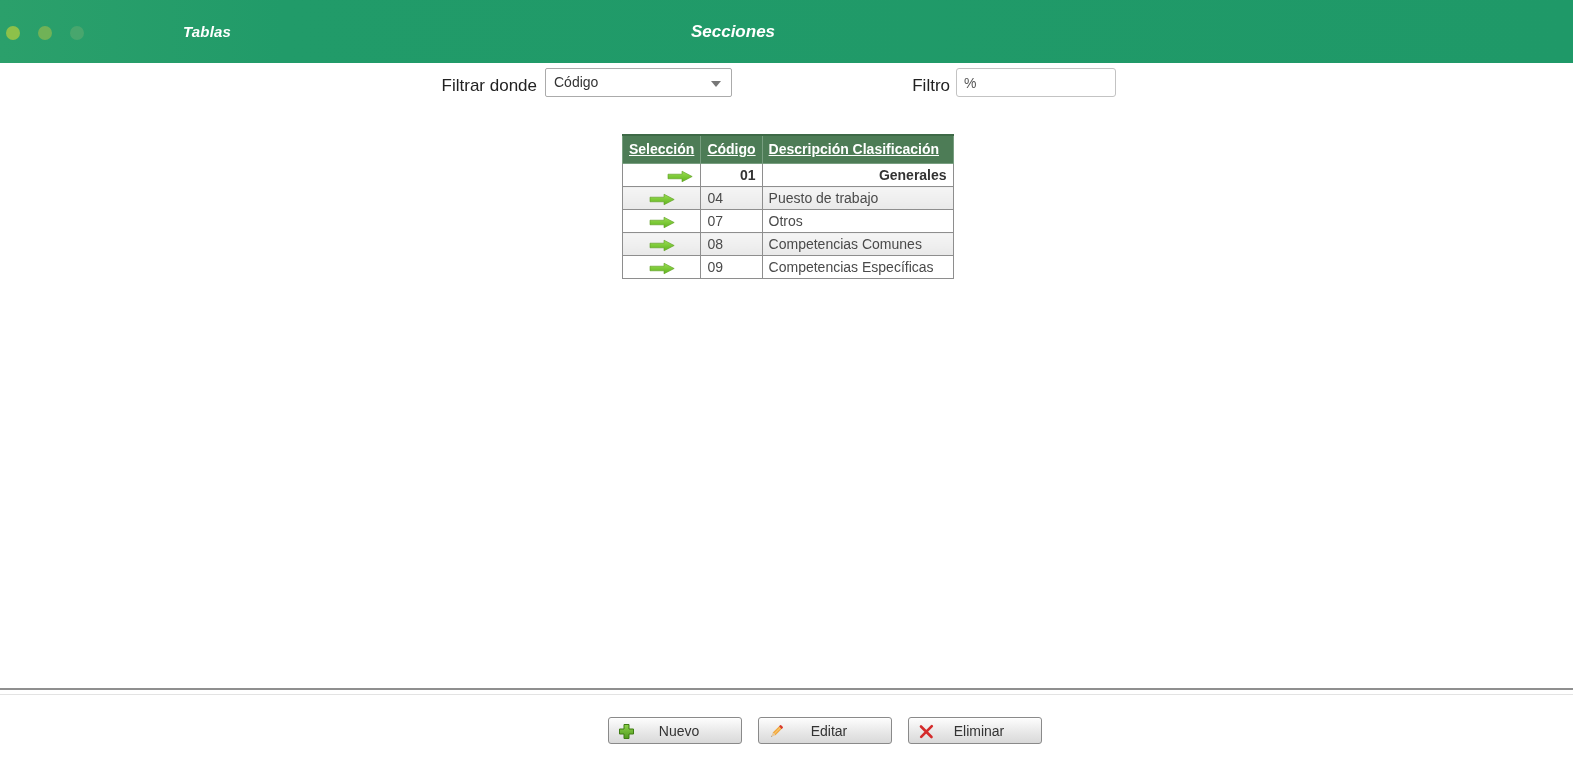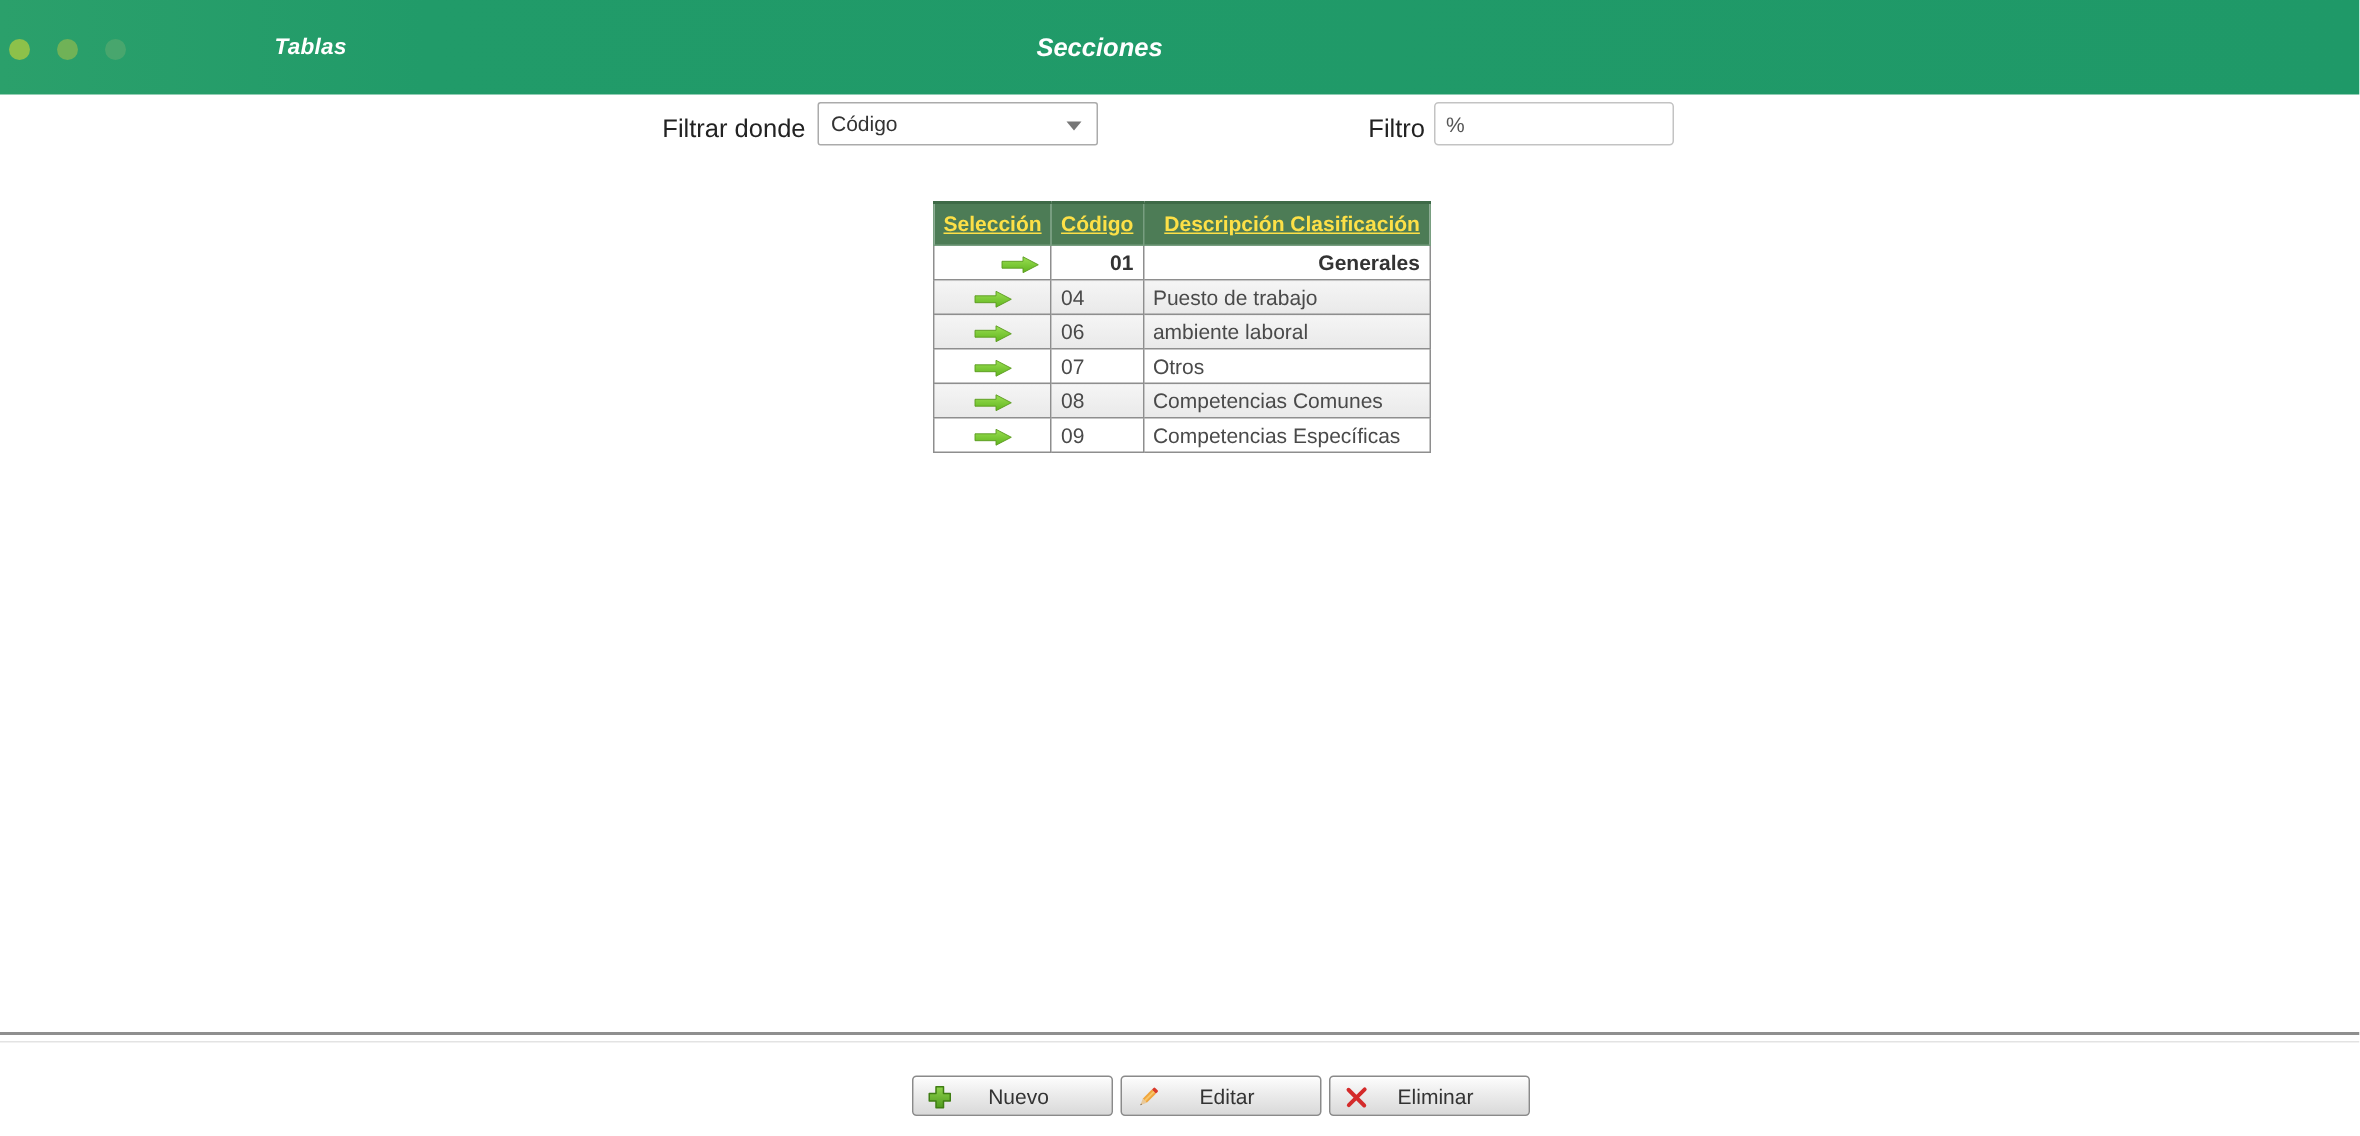--- a/index.html
+++ b/index.html
@@ -79,26 +79,26 @@
 
   
   .data-table {
     position: absolute; left: 622px; top: 134px;
     border-collapse: collapse;
     table-layout: fixed;
     font-size: 14px;
   }
   .data-table th {
     background: #4d7c56;
-    color: #fde047;
+    color: #ffffff;
     font-weight: bold;
     text-decoration: underline;
     height: 24px;
     padding: 1px 6px 2px 6px;
-    text-align: right;
+    text-align: left;
     border: 1px solid #789e80;
     border-top: 2px solid #3e6a47;
     white-space: nowrap;
     cursor: pointer;
   }
   .data-table td {
     border: 1px solid #8e8e8e;
     height: 22px;
     padding: 0 6px;
     color: #4a4a4a;
@@ -125,21 +125,21 @@
   
   .footer-divider {
     position: absolute; left: 0; top: 688px;
     width: 1573px; height: 4px;
     border-top: 2px solid #8f8f8f;
     border-bottom: 1px solid #e3e3e3;
     background: #ffffff;
   }
   .toolbar {
     position: absolute; left: 578px; top: 717px;
-    display: flex; gap: 5px; padding-left: 30px;
+    display: flex; gap: 16px; padding-left: 30px;
   }
   .tb-button {
     position: relative;
     width: 134px; height: 27px;
     box-sizing: border-box;
     border: 1px solid #8a8a8a;
     border-radius: 3px;
     background: linear-gradient(#fdfdfd 0%, #ececec 45%, #d9d9d9 100%);
     box-shadow: inset 0 1px 0 #ffffff;
     font-family: "Liberation Sans", sans-serif;
@@ -212,29 +212,20 @@
   </tr>
       <tr class="alt">
     <td class="cell-sel">
       <svg class="arrow-btn" viewBox="0 0 28 13">
         <path d="M2 4.2 L16 4.2 L16 1.2 L26.2 6.5 L16 11.8 L16 8.8 L2 8.8 Z" fill="url(#arrowGrad)" stroke="#5a9a1e" stroke-width="0.6"></path>
       </svg>
     </td>
     <td>04</td>
     <td>Puesto de trabajo</td>
   </tr>
-      <tr class="alt">
-    <td class="cell-sel">
-      <svg class="arrow-btn" viewBox="0 0 28 13">
-        <path d="M2 4.2 L16 4.2 L16 1.2 L26.2 6.5 L16 11.8 L16 8.8 L2 8.8 Z" fill="url(#arrowGrad)" stroke="#5a9a1e" stroke-width="0.6"></path>
-      </svg>
-    </td>
-    <td>06</td>
-    <td>ambiente laboral</td>
-  </tr>
       <tr>
     <td class="cell-sel">
       <svg class="arrow-btn" viewBox="0 0 28 13">
         <path d="M2 4.2 L16 4.2 L16 1.2 L26.2 6.5 L16 11.8 L16 8.8 L2 8.8 Z" fill="url(#arrowGrad)" stroke="#5a9a1e" stroke-width="0.6"></path>
       </svg>
     </td>
     <td>07</td>
     <td>Otros</td>
   </tr>
       <tr class="alt">

